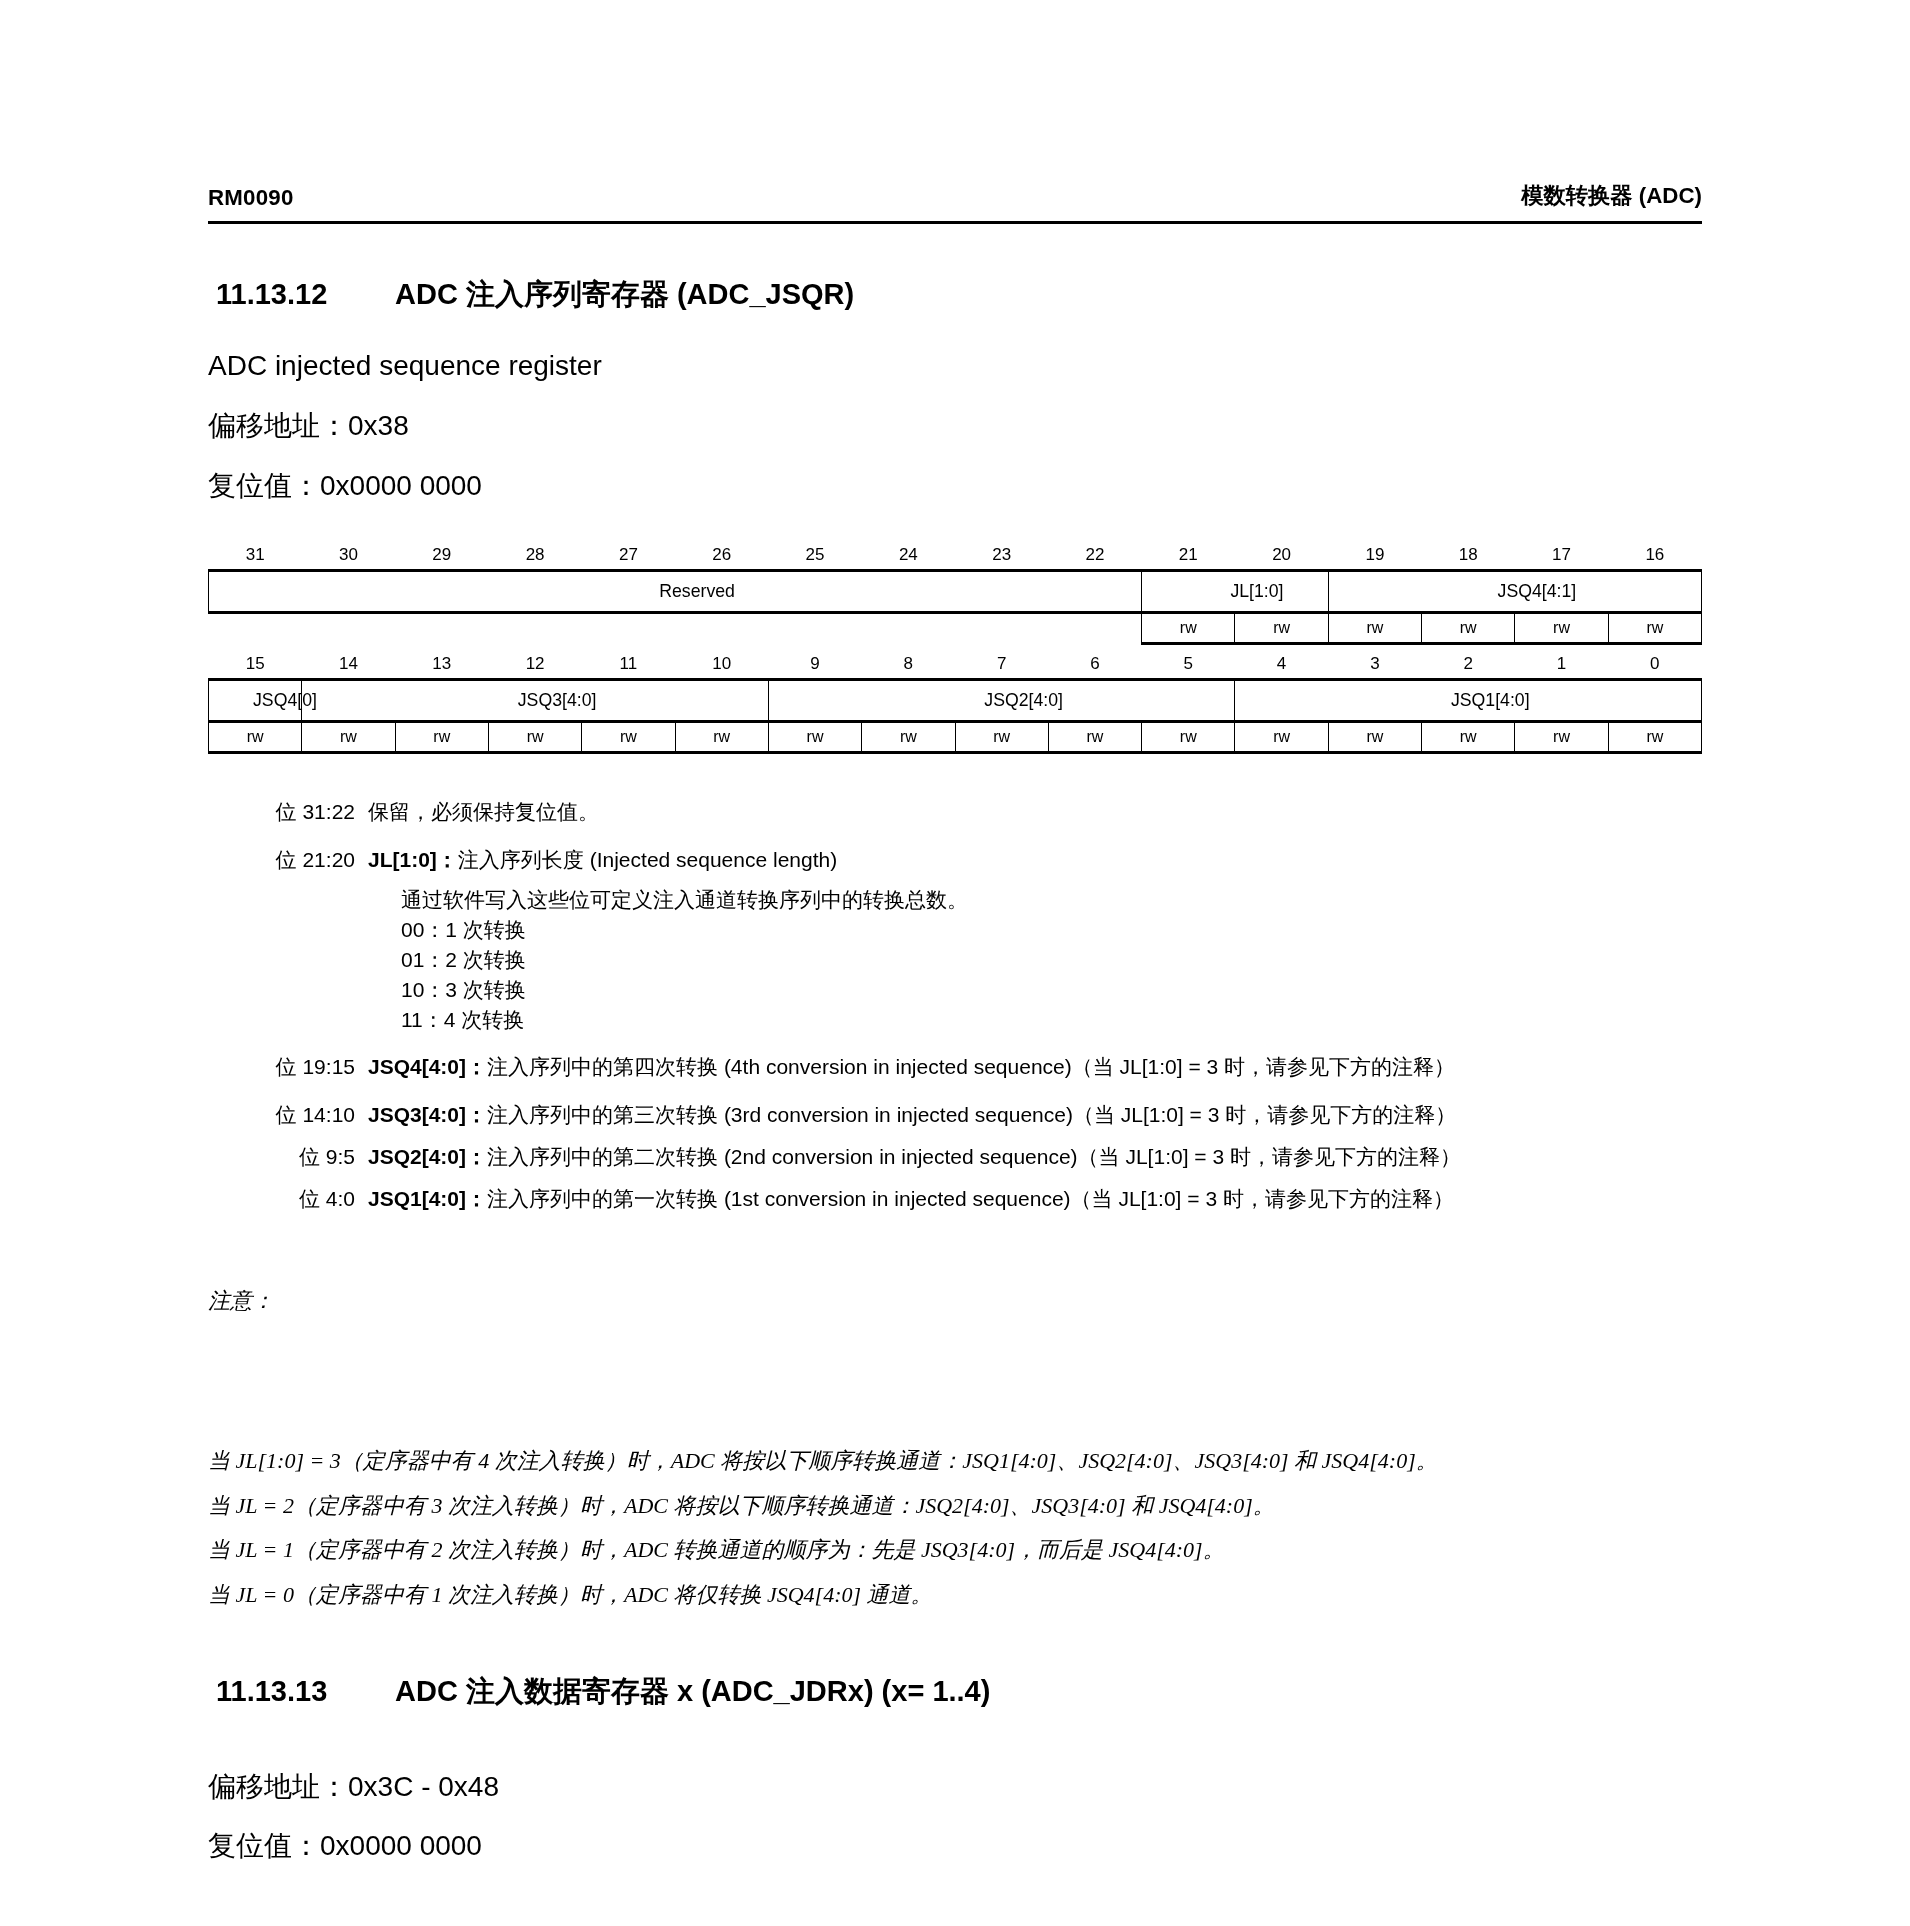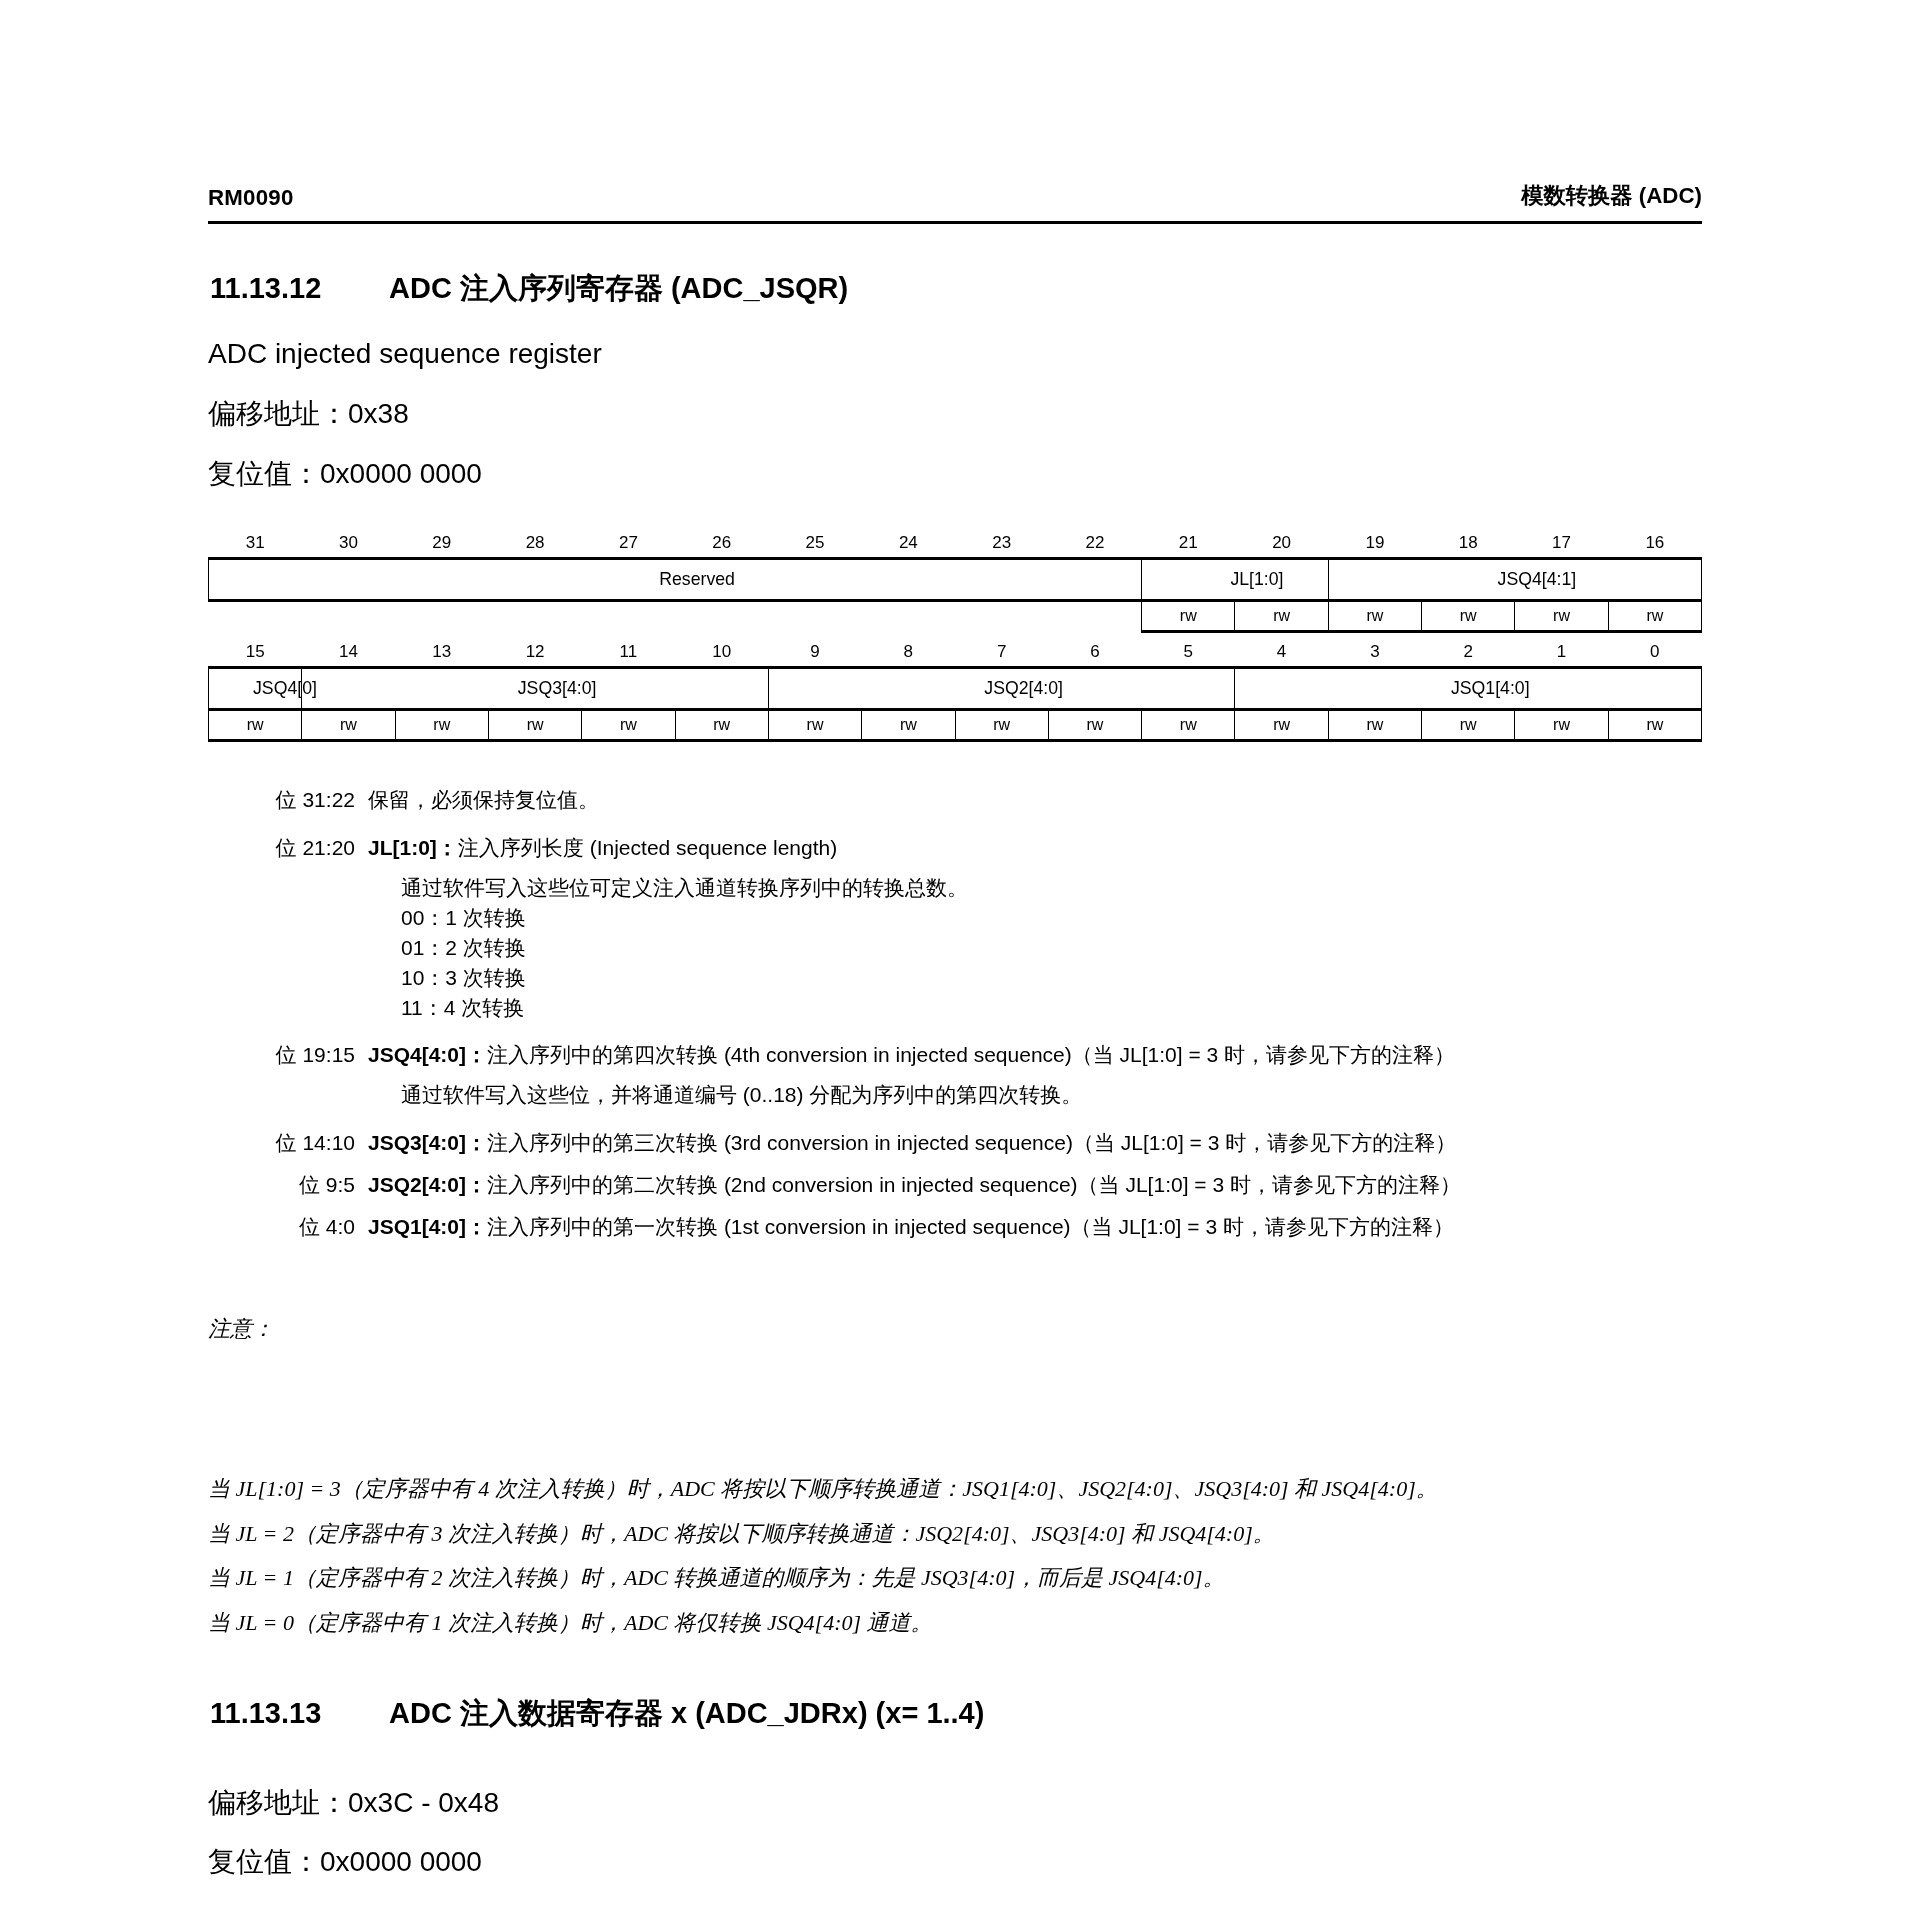--- a/index.html
+++ b/index.html
@@ -47,21 +47,21 @@
   .content {
     position: absolute;
     left: 208px;
     right: 208px;
     top: 270px;
   }
 
   h2.section-heading {
     font-size: 29px;
     font-weight: bold;
-    margin: 2px;
+    margin: 8px;
     padding: 0;
     line-height: 1.15;
     display: flex;
     align-items: flex-end;
   }
   h2.section-heading .sec-num {
     width: 179px;
     flex: 0 0 179px;
   }
   h2.section-heading .sec-title { flex: 1; }
@@ -304,21 +304,20 @@
         <div class="bd-sub" style="margin-left: 160px;">通过软件写入这些位可定义注入通道转换序列中的转换总数。</div>
         <div class="enum" style="margin-left: 160px;">00：1 次转换</div>
         <div class="enum" style="margin-left: 160px;">01：2 次转换</div>
         <div class="enum" style="margin-left: 160px;">10：3 次转换</div>
         <div class="enum" style="margin-left: 160px;">11：4 次转换</div>
         <div class="bd-space-m"></div>
         <div class="bd-row">
           <div class="bd-label">位 19:15</div>
           <div class="bd-body"><b>JSQ4[4:0]：</b>注入序列中的第四次转换 (4th conversion in injected sequence)（当 JL[1:0] = 3 时，请参见下方的注释）</div>
         </div>
-        <div class="bd-sub" style="margin-left: 160px;">通过软件写入这些位，并将通道编号 (0..18) 分配为序列中的第四次转换。</div>
         <div class="bd-space-m"></div>
         <div class="bd-row">
           <div class="bd-label">位 14:10</div>
           <div class="bd-body"><b>JSQ3[4:0]：</b>注入序列中的第三次转换 (3rd conversion in injected sequence)（当 JL[1:0] = 3 时，请参见下方的注释）</div>
         </div>
         <div class="bd-space-s"></div>
         <div class="bd-row">
           <div class="bd-label">位 9:5</div>
           <div class="bd-body"><b>JSQ2[4:0]：</b>注入序列中的第二次转换 (2nd conversion in injected sequence)（当 JL[1:0] = 3 时，请参见下方的注释）</div>
         </div>

